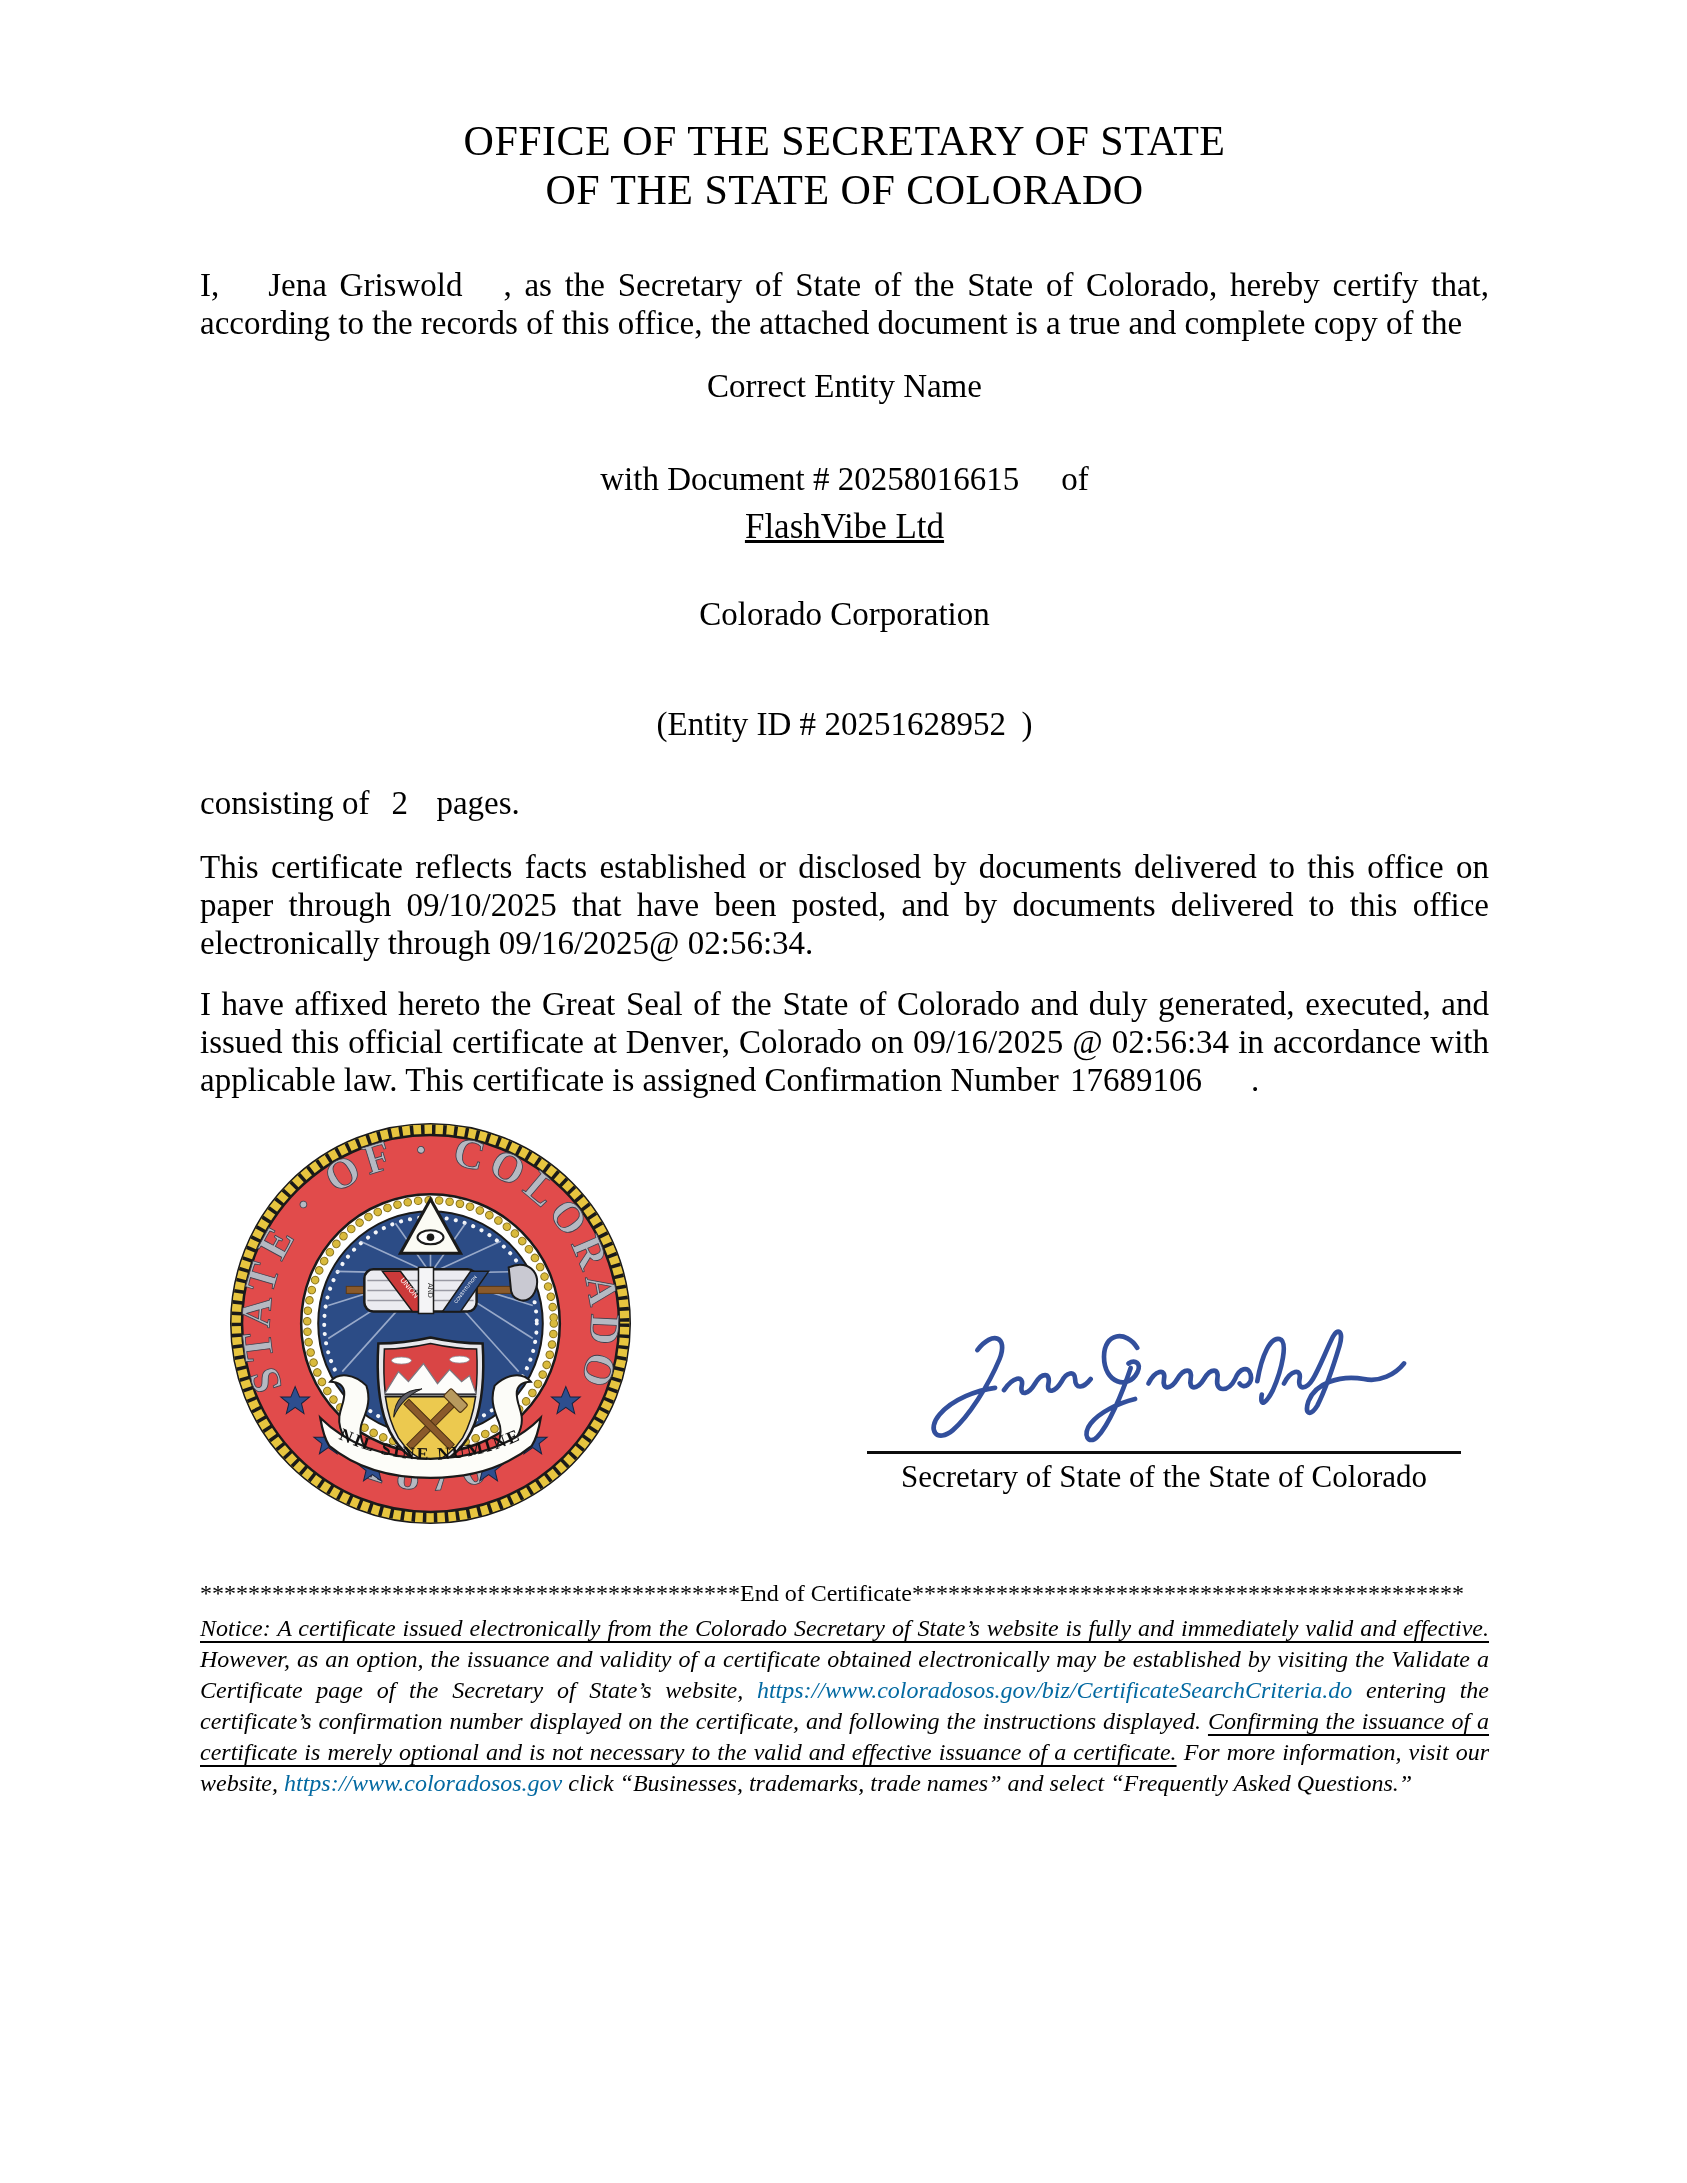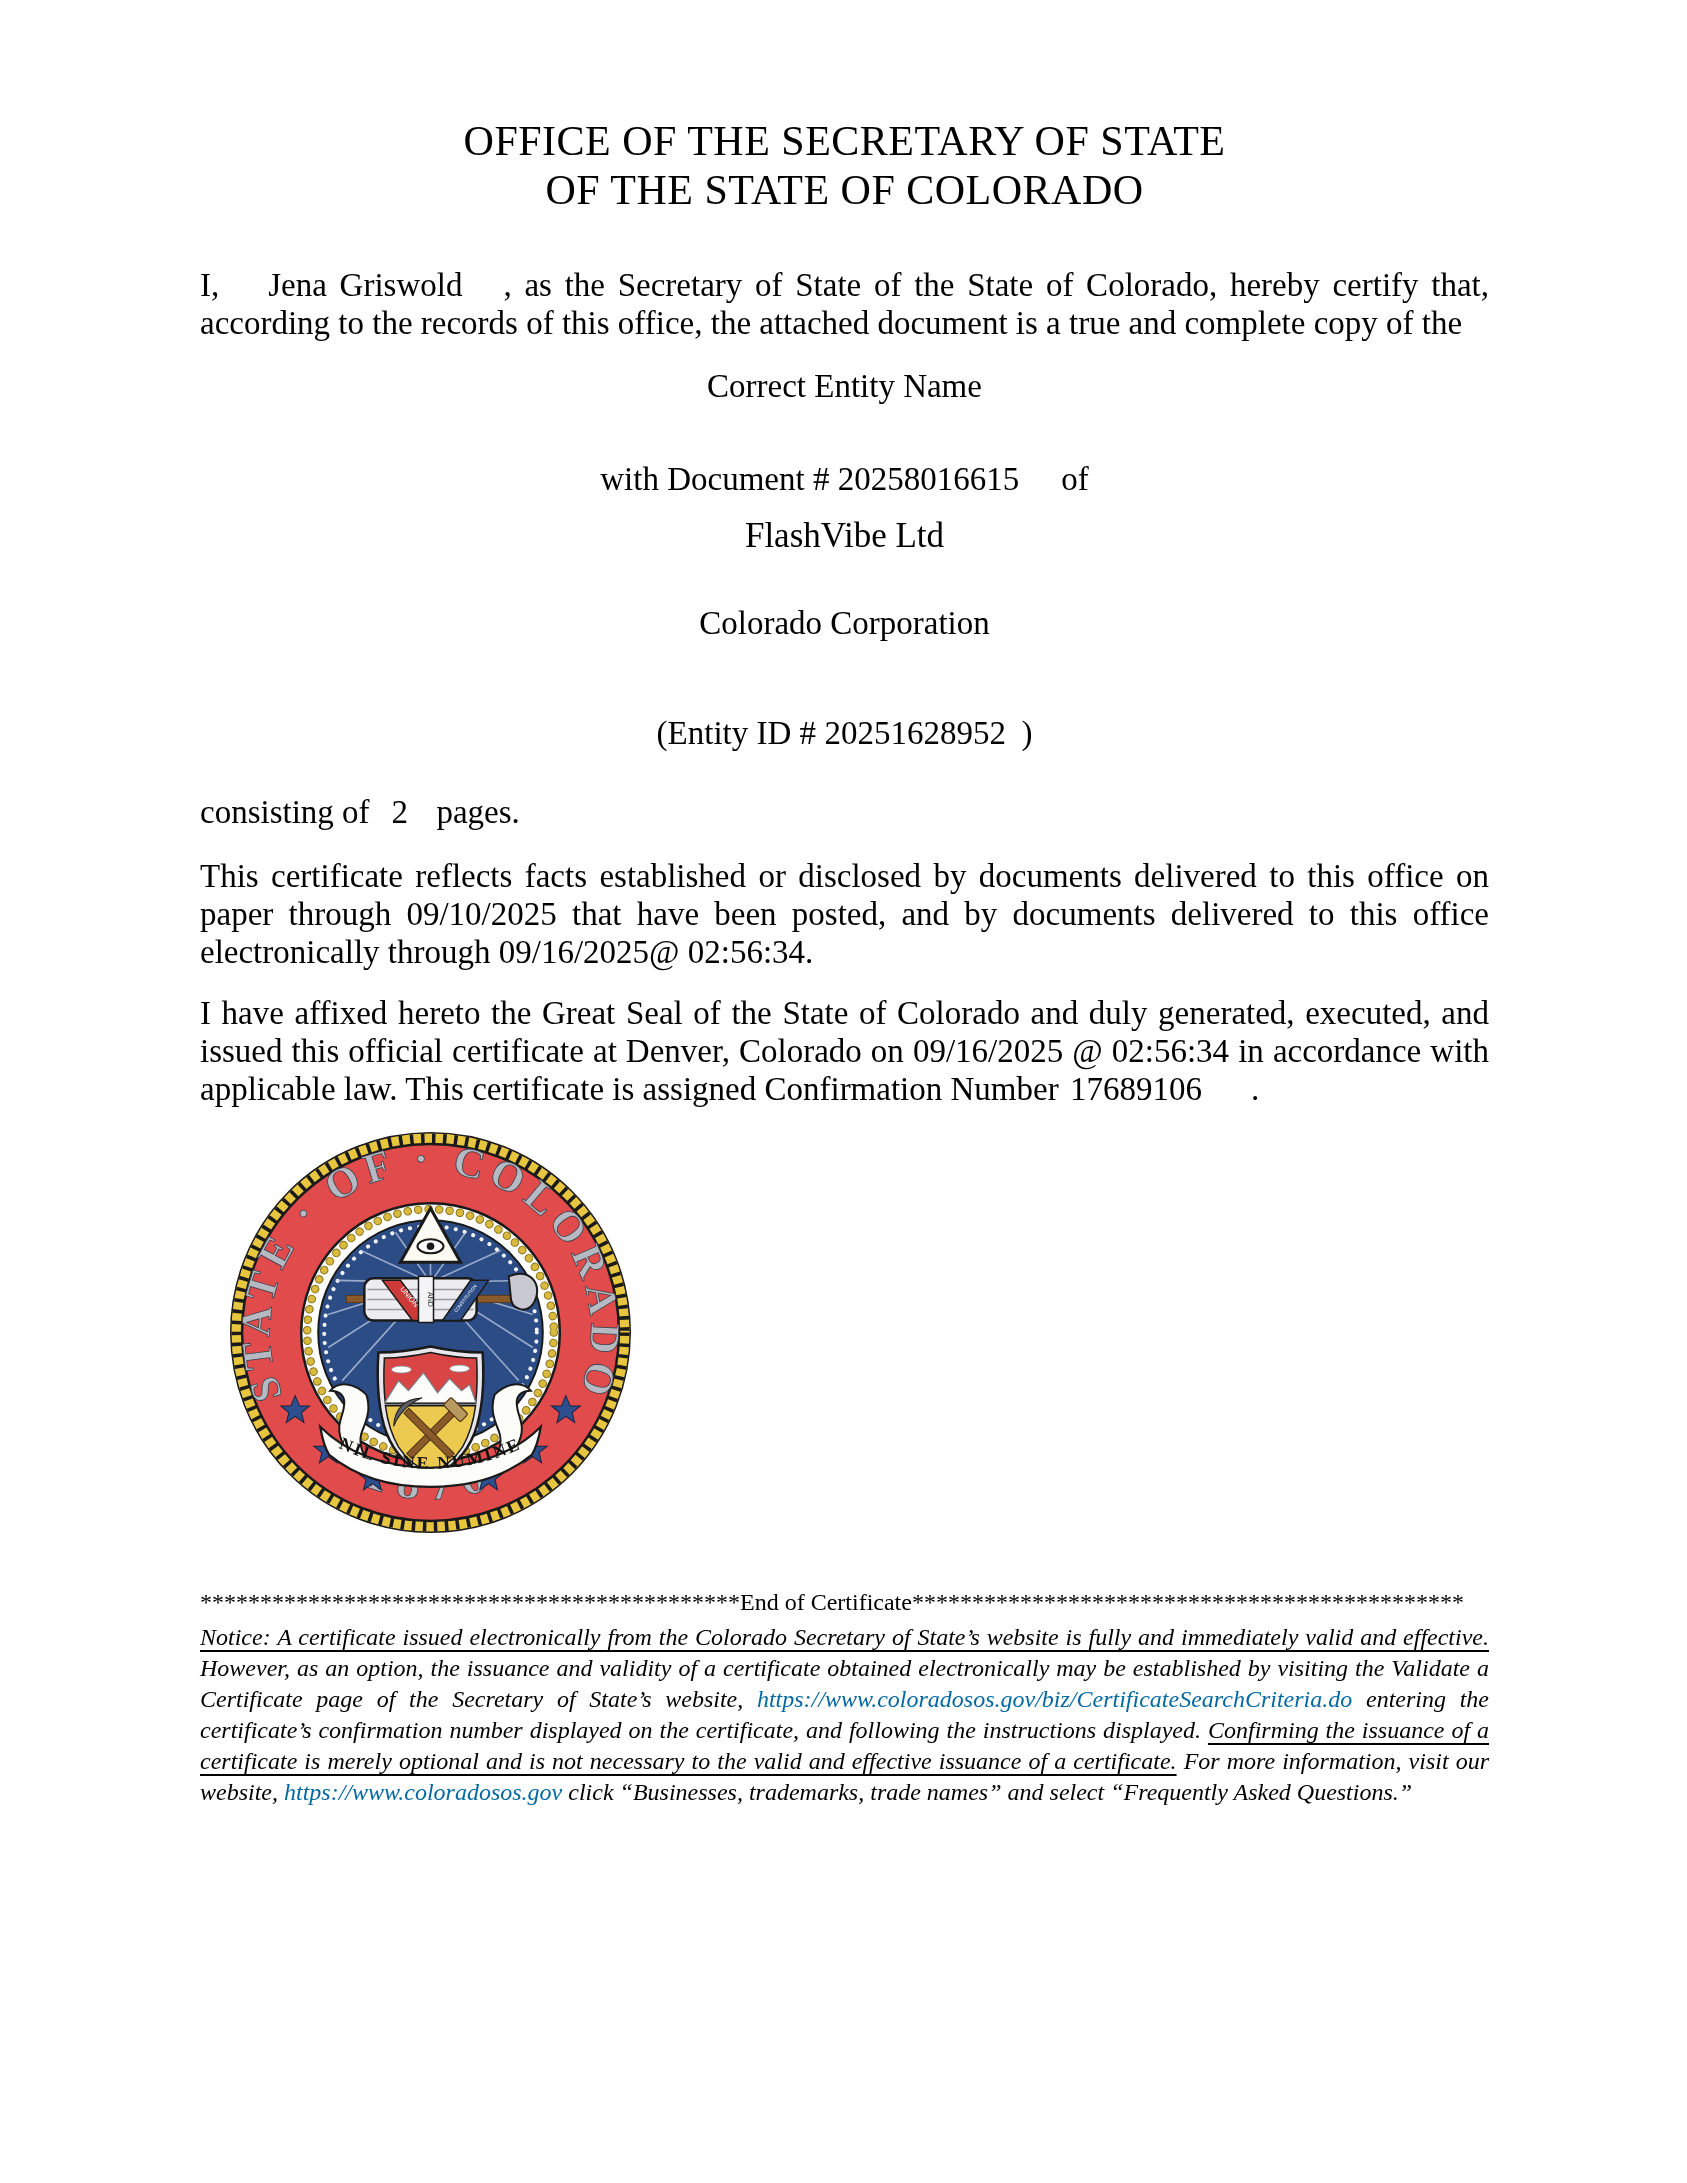--- a/index.html
+++ b/index.html
@@ -19,21 +19,21 @@
   .title{
     text-align:center;font-weight:bold;font-size:52px;line-height:57px;
     letter-spacing:5.2px;margin-top:65px;white-space:nowrap;
   }
   .body-p{font-size:33px;line-height:38px;}
   .justify{text-align:justify;}
   .center{text-align:center;}
   .mt-p1{margin-top:51px;}
   .mt-desc{margin-top:25px;}
   .mt-withdoc{margin-top:55px;}
-  .mt-entname{margin-top:17px;}
+  .mt-entname{margin-top:8px;text-decoration:underline;}
   .entname{font-size:35px;line-height:41px;}
   .mt-type{margin-top:48px;}
   .mt-entid{margin-top:72px;}
   .mt-consist{margin-top:41px;}
   .mt-para2{margin-top:26px;}
   .mt-para3{margin-top:23px;}
   .name-gap{margin-left:49px;margin-right:41px;}
   .num-gap{margin-left:8.3px;}
   .of-gap{margin-left:42px;}
   .close-gap{margin-left:15.5px;}
@@ -174,20 +174,35 @@
         <g transform="rotate(-45 200 302)">
           <rect x="196.5" y="268" width="7" height="64" fill="#8a5a2b" stroke="#4e3313" stroke-width="1"></rect>
           <path d="M180,270 Q200,252 220,270 Q200,262 180,270 Z" fill="#5d5d66" stroke="#1a1a1a" stroke-width="1"></path>
         </g>
       </g>
 
       <path d="M90,294 C118,322 156,334 200,335 C244,334 282,322 310,294 C308,306 305,316 301,322 C272,346 236,354 200,354 C164,354 128,346 99,322 C95,316 92,306 90,294 Z" fill="#fdfdf9" stroke="#1a1a1a" stroke-width="2.2"></path>
       <text font-size="17.5" font-weight="bold" font-family="Liberation Serif, serif" fill="#111111" letter-spacing="2.5"><textPath href="#bannerArc" startOffset="50%" text-anchor="middle">NIL SINE NUMINE</textPath></text>
     </svg>
 
+    <div class="sig-block">
+      <svg class="signature" viewBox="0 0 460 117" role="img">
+        <g fill="none" stroke="#2a4899" stroke-width="4.2" stroke-linecap="round" stroke-linejoin="round" opacity="0.96">
+          <path d="M62,28 C76,10 90,16 82,36 C72,60 54,88 40,100 C26,112 16,100 28,86 C40,72 62,64 78,62"></path>
+          <path d="M86,64 C94,52 104,50 102,60 C100,70 108,68 114,58 C120,48 128,48 126,58 C124,68 132,66 138,56 C142,48 150,46 150,54 C150,64 158,62 164,54"></path>
+          <path d="M206,26 C196,10 176,12 176,34 C176,58 198,64 206,48 C210,40 204,36 198,40"></path>
+          <path d="M200,44 C192,68 180,96 170,106 C162,114 156,104 164,94 C172,84 188,76 204,72"></path>
+          <path d="M216,58 C222,46 232,44 230,54 C228,64 236,64 242,54 C248,44 256,44 254,54 C252,64 260,64 266,54 C272,44 280,44 278,54 C276,66 288,66 294,54 C298,44 306,42 308,50 C310,58 302,64 298,58"></path>
+          <path d="M314,56 C318,32 326,16 334,18 C342,20 336,46 328,64 C322,76 316,80 318,68"></path>
+          <path d="M338,58 C344,46 354,44 352,54 C350,64 358,64 364,54 C370,44 376,28 382,16 C386,8 392,10 388,24 C382,44 374,66 368,78 C362,88 356,86 360,74 C366,58 388,50 410,54 C424,57 438,50 446,40"></path>
+        </g>
+      </svg>
+      <div class="sig-line"></div>
+      <div class="sig-label">Secretary of State of the State of Colorado</div>
+    </div>
   </div>
 
   <div class="footer">
     <div class="endline"><span>*********************************************</span><span>End of Certificate</span><span>**********************************************</span></div>
     <p class="notice"><span class="u">Notice: A certificate issued electronically from the Colorado Secretary of State’s website is fully and immediately valid and effective.</span><span> However, as an option, the issuance and validity of a certificate obtained electronically may be established by visiting the Validate a Certificate page of the Secretary of State’s website, </span><a class="link">https://www.coloradosos.gov/biz/CertificateSearchCriteria.do</a><span> entering the certificate’s confirmation number displayed on the certificate, and following the instructions displayed. </span><span class="u">Confirming the issuance of a certificate is merely optional and is not necessary to the valid and effective issuance of a certificate.</span><span> For more information, visit our website, </span><a class="link">https://www.coloradosos.gov</a><span> click “Businesses, trademarks, trade names” and select “Frequently Asked Questions.”</span></p>
   </div>
 
 </div>
 
 

